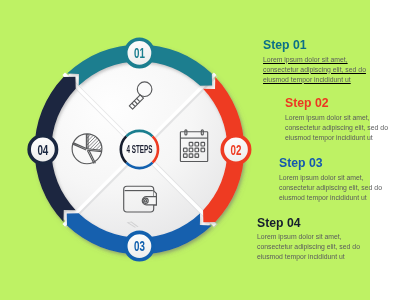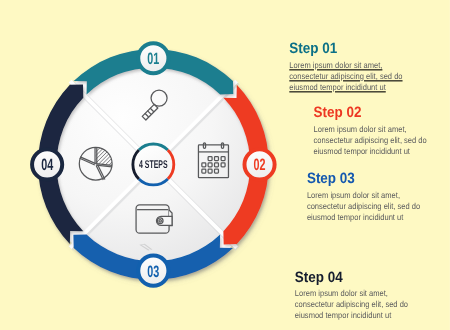--- a/index.html
+++ b/index.html
@@ -1,17 +1,17 @@
 <!DOCTYPE html>
 <html><head>
 <meta charset="utf-8">
 <style>
   html,body{margin:0;padding:0;background:#ffffff;}
   body{width:409px;height:300px;overflow:hidden;font-family:"Liberation Sans",sans-serif;}
-  #page{position:relative;width:409px;height:300px;background:#fef9c3;}
+  #page{position:relative;width:370px;height:300px;background:#bef264;}
   #wheel{position:absolute;left:0;top:0;width:290px;height:300px;}
   .steps{position:absolute;left:0;top:0;width:409px;height:300px;}
   .step{position:absolute;}
   .st-title{font-weight:bold;font-size:13.6px;line-height:14px;white-space:nowrap;
             display:inline-block;transform:scaleX(0.90);transform-origin:left top;}
   .st-body{color:#5a5b5d;font-size:7.75px;line-height:9.88px;width:119px;margin-top:1.9px;
            display:block;transform:scaleX(0.885);transform-origin:left top;}
 </style>
 </head>
 <body>
@@ -177,18 +177,18 @@
       <div class="st-body">Lorem ipsum dolor sit amet, consectetur adipiscing elit, sed do eiusmod tempor incididunt ut</div>
     </div>
     <div class="step" style="left:285px;top:93.4px;">
       <div class="st-title" style="color:#ed3722">Step 02</div>
       <div class="st-body">Lorem ipsum dolor sit amet, consectetur adipiscing elit, sed do eiusmod tempor incididunt ut</div>
     </div>
     <div class="step" style="left:279.3px;top:153.4px;">
       <div class="st-title" style="color:#1458af">Step 03</div>
       <div class="st-body">Lorem ipsum dolor sit amet, consectetur adipiscing elit, sed do eiusmod tempor incididunt ut</div>
     </div>
-    <div class="step" style="left:268px;top:212.5px;margin-top:30px;">
+    <div class="step" style="left:257px;top:212.5px;">
       <div class="st-title" style="color:#161d2e">Step 04</div>
       <div class="st-body">Lorem ipsum dolor sit amet, consectetur adipiscing elit, sed do eiusmod tempor incididunt ut</div>
     </div>
   </div>
 </div>
 
 </body></html>

